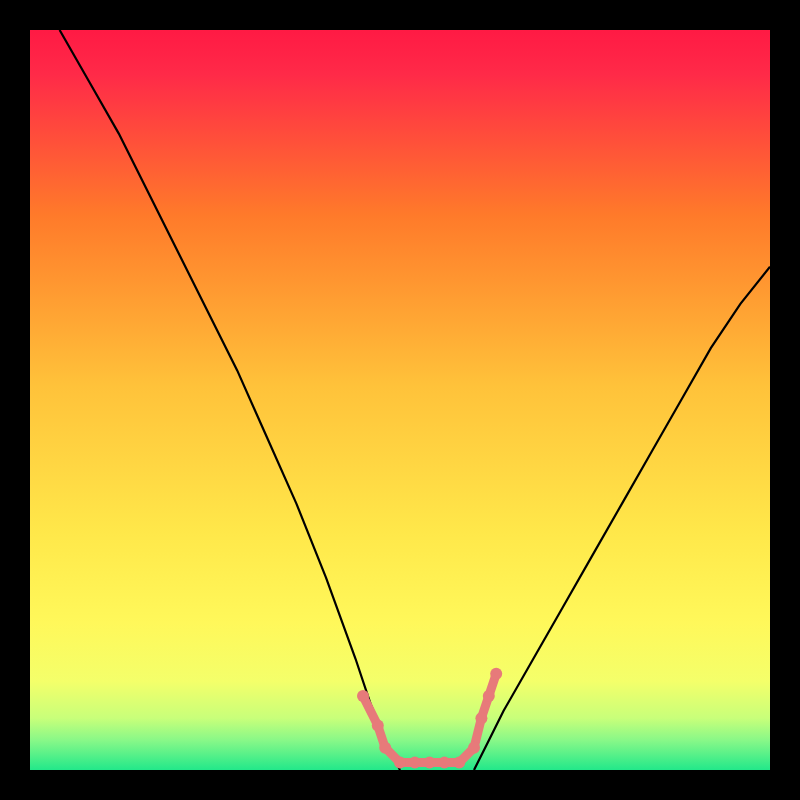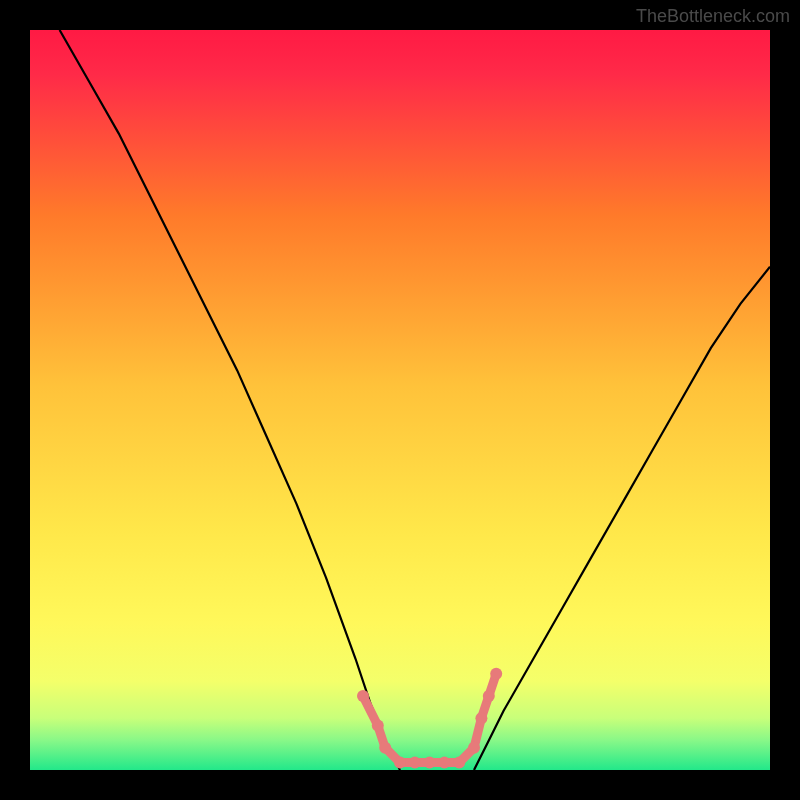--- a/index.html
+++ b/index.html
@@ -25,21 +25,20 @@
     top: 30px;
     width: 740px;
     height: 740px;
   }
   svg { display: block; }
 </style>
 </head>
 <body>
 
 <div class="chart-container">
-  <div class="watermark">TheBottleneck.com</div>
   <div class="plot-area">
     <svg width="740" height="740" viewBox="0 0 740 740">
       <defs>
         <linearGradient id="bg-grad" x1="0" y1="0" x2="0" y2="1">
           <stop offset="0%" stop-color="#ff1a44"></stop>
           <stop offset="6%" stop-color="#ff2a48"></stop>
           <stop offset="25%" stop-color="#ff7a2a"></stop>
           <stop offset="48%" stop-color="#ffc23a"></stop>
           <stop offset="68%" stop-color="#ffe84a"></stop>
           <stop offset="80%" stop-color="#fff85a"></stop>

